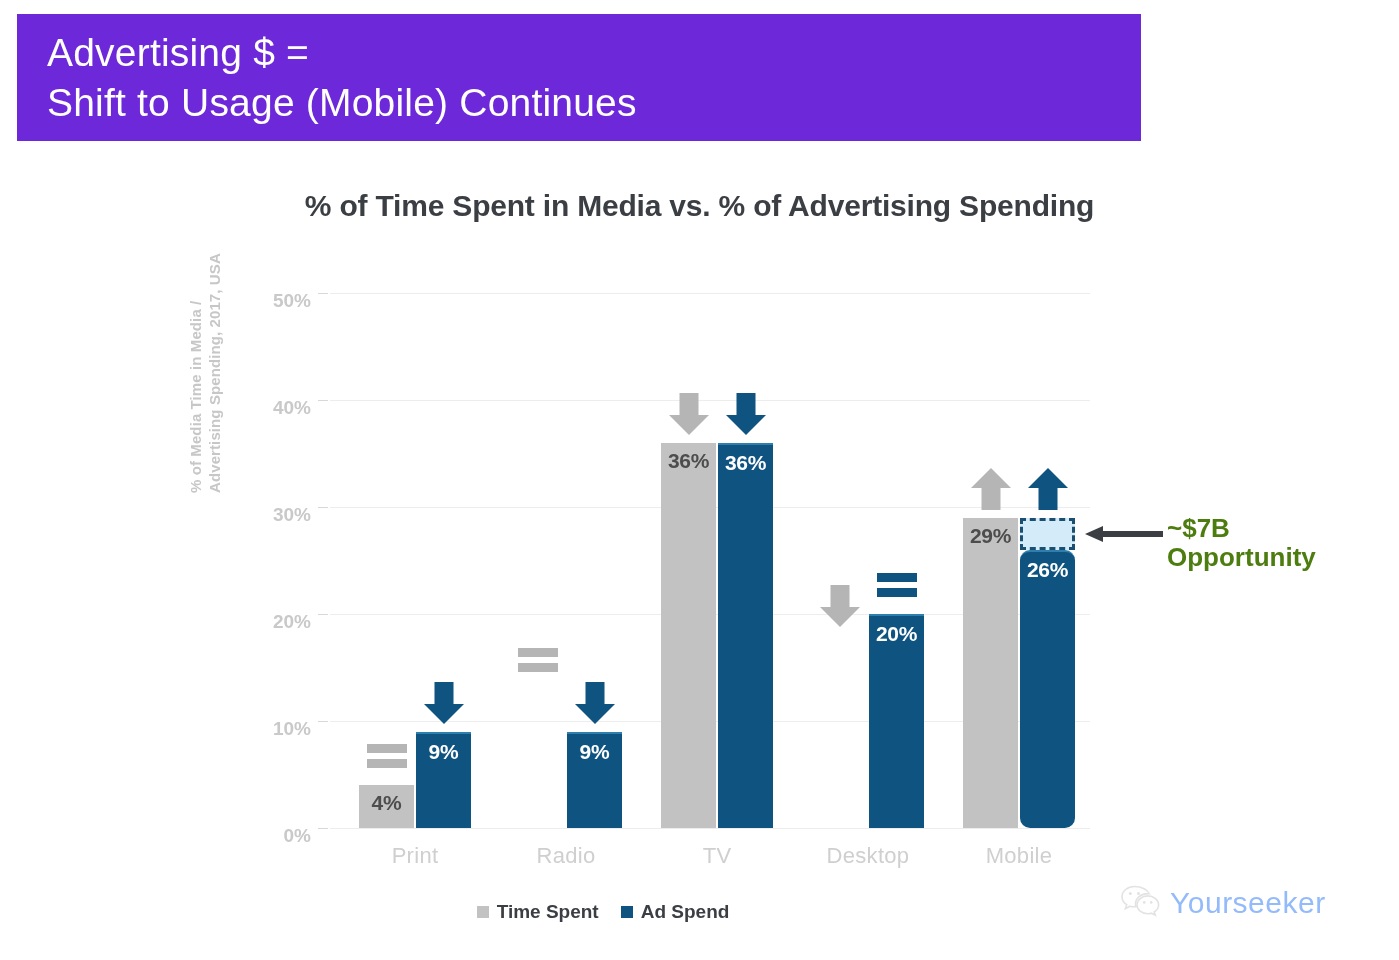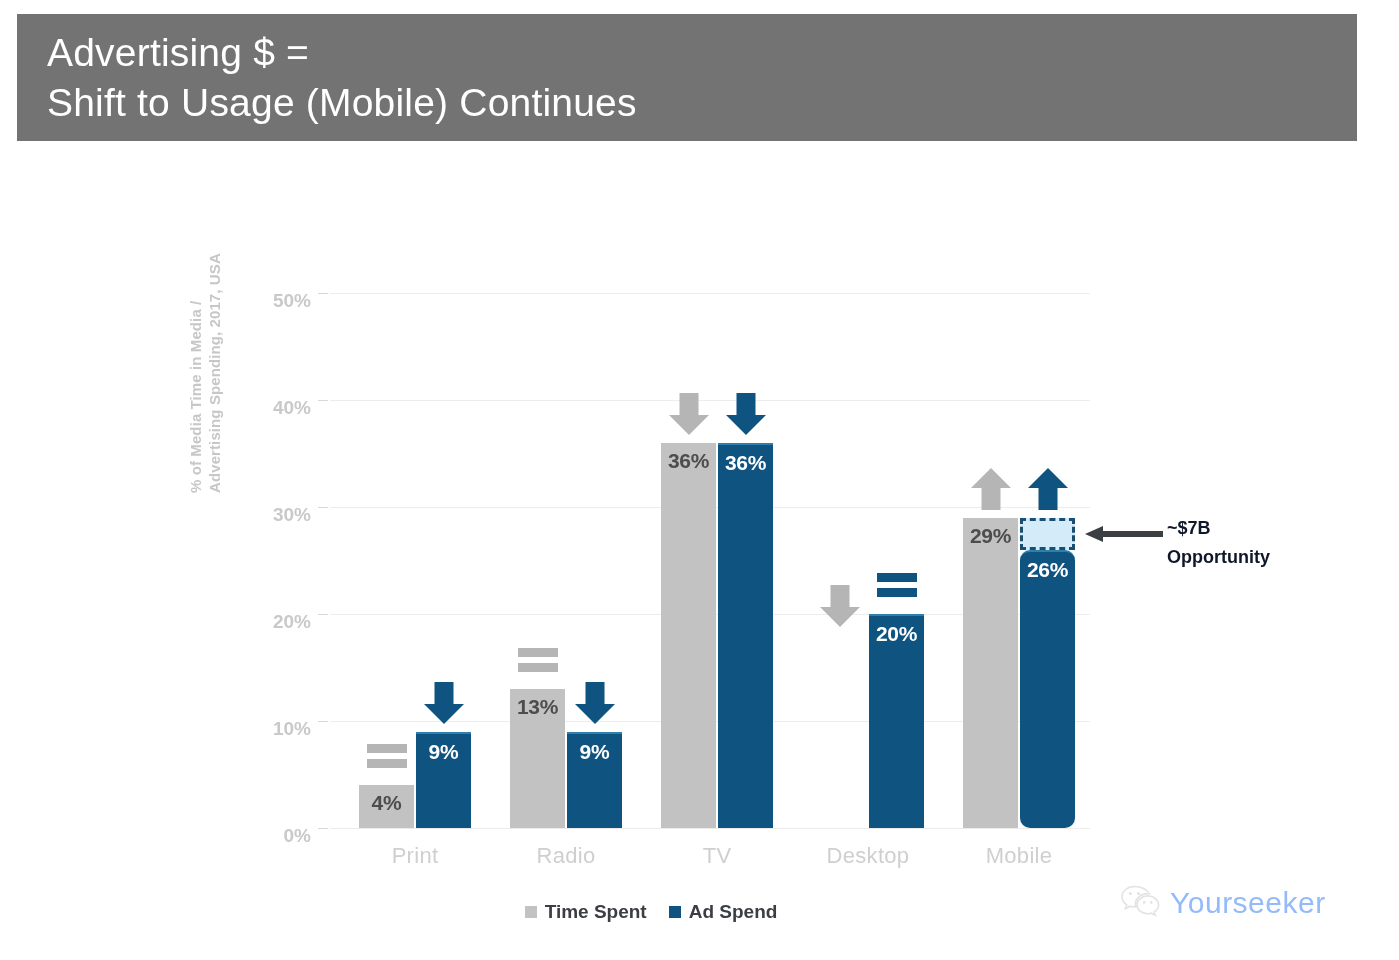--- a/index.html
+++ b/index.html
@@ -14,23 +14,23 @@
     overflow: hidden;
     font-family: "Liberation Sans", sans-serif;
     position: relative;
   }
 
   
   #header-banner {
     position: absolute;
     left: 17px;
     top: 14px;
-    width: 1340px;
+    width: 1124px;
     height: 127px;
-    background: #737373;
+    background: #6d28d9;
     box-sizing: border-box;
     padding-left: 28px;
   }
   #header-title {
     position: absolute;
     left: 30px;
     top: 14px;
     color: #ffffff;
     font-size: 39px;
     line-height: 50px;
@@ -144,23 +144,23 @@
   
   #opportunity-box {
     position: absolute;
     width: 55px;
     background: #d4ecf9;
     border: 3px dashed #1b4f72;
     box-sizing: border-box;
   }
   #opportunity-callout {
     position: absolute;
-    font-size: 18px;
-    font-weight: bold;
-    color: #0f172a;
+    font-size: 26px;
+    font-weight: bold;
+    color: #4d7c0f;
     line-height: 29px;
     white-space: pre-line;
     text-align: left;
   }
   #opportunity-arrow {
     position: absolute;
   }
   #opportunity-arrow svg { display: block; }
 
   .x-label {
@@ -176,21 +176,20 @@
   
   #legend {
     position: absolute;
     left: 0;
     top: 760px;
     width: 1206px;
     display: flex;
     justify-content: center;
     align-items: center;
     gap: 22px;
-    margin-left: 48px;
   }
   .legend-item {
     display: flex;
     align-items: center;
     gap: 8px;
   }
   .legend-swatch {
     width: 12px;
     height: 12px;
     display: inline-block;
@@ -220,20 +219,21 @@
 </head>
 <body>
 
 <div id="header-banner">
   <div id="header-title">Advertising $ =
 Shift to Usage (Mobile) Continues</div>
 </div>
 
 <div id="chart-area">
 
+  <div id="chart-title">% of Time Spent in Media vs. % of Advertising Spending</div>
 
   <div id="y-axis-title">% of Media Time in Media /
 Advertising Spending, 2017, USA</div>
 
   <div id="plot">
 
   <div class="gridline" style="top: 535px;"></div>
       <div class="tick-mark" style="top: 535px;"></div>
       <div class="y-tick-label" style="top: 535px;">0%</div>
       <div class="gridline" style="top: 428px;"></div>
@@ -261,23 +261,20 @@
         </svg>
       </div>
       <div class="bar blue" style="left: 86px; height: 96.3px;">
         <div class="bar-value">9%</div>
       </div>
       <div class="indicator" style="left: 91.5px; top: 386.7px;">
         <svg viewBox="0 0 44 46" aria-hidden="true">
           <path d="M22 44 L2 24 L12.5 24 L12.5 2 L31.5 2 L31.5 24 L42 24 Z" fill="#0f5380"></path>
         </svg>
       </div>
-      <div class="bar gray" style="left: 180px; height: 139.1px;">
-        <div class="bar-value">13%</div>
-      </div>
       <div class="indicator" style="left: 185.5px; top: 343.9px;">
         <svg viewBox="0 0 44 46" aria-hidden="true">
           <rect x="2" y="11" width="40" height="9" fill="#b5b5b5"></rect>
           <rect x="2" y="26" width="40" height="9" fill="#b5b5b5"></rect>
         </svg>
       </div>
       <div class="bar blue" style="left: 237px; height: 96.3px;">
         <div class="bar-value">9%</div>
       </div>
       <div class="indicator" style="left: 242.5px; top: 386.7px;">

